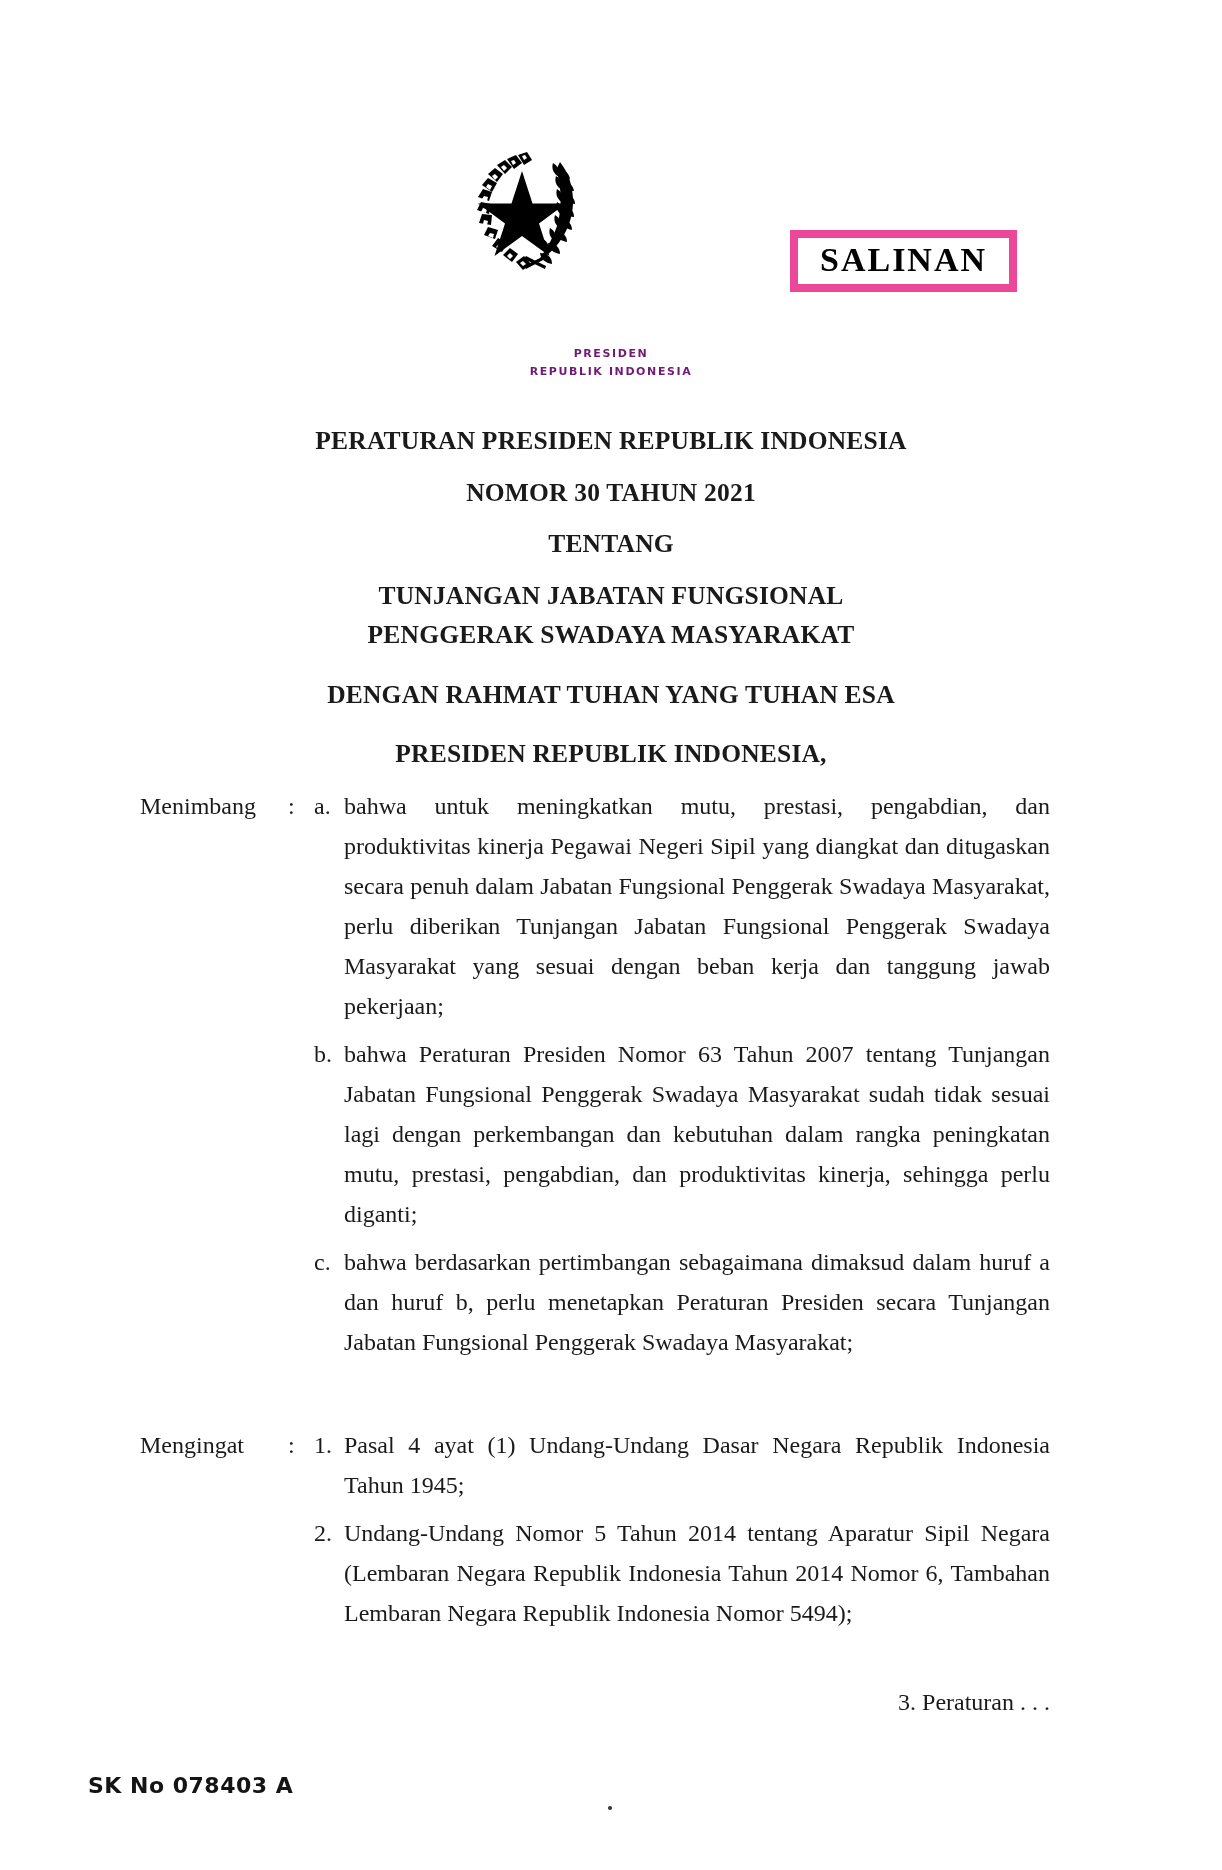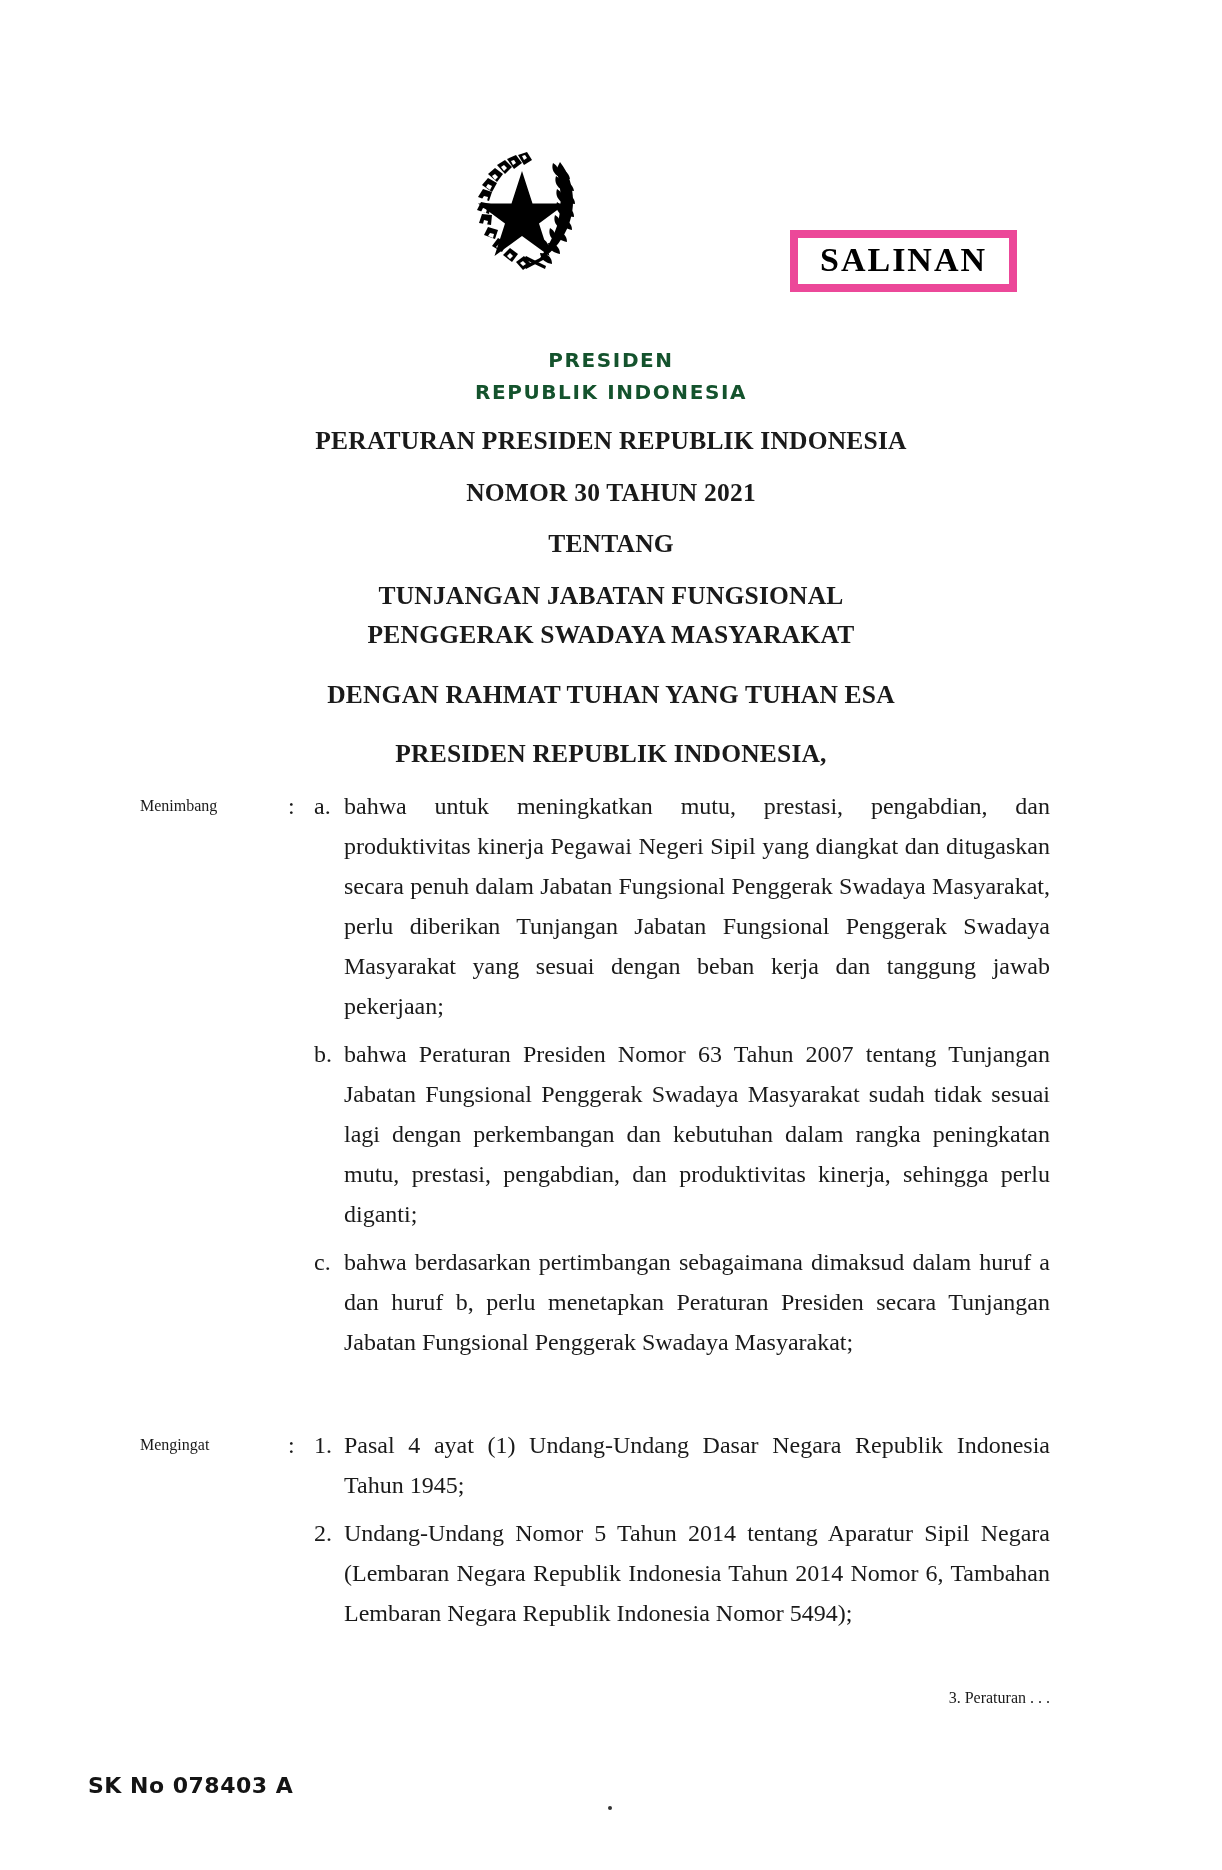--- a/index.html
+++ b/index.html
@@ -57,24 +57,24 @@
 
   
   .pres-caption {
     position: absolute;
     left: 0;
     top: 345px;
     width: 1222px;
     text-align: center;
     font-family: "DejaVu Sans", sans-serif;
     font-weight: bold;
-    font-size: 20px;
+    font-size: 11px;
     letter-spacing: 1.6px;
     line-height: 1.55;
-    color: #14532d;
+    color: #701a75;
   }
   .pres-caption div + div { margin-top: 1px; }
 
   
   .title-block {
     position: absolute;
     left: 0;
     top: 428px;
     width: 1222px;
     text-align: center;
@@ -96,21 +96,21 @@
     width: 910px;
     left: 140px;
   }
   .clause-row {
     display: flex;
     align-items: flex-start;
   }
   .clause-label {
     width: 148px;
     flex: 0 0 148px;
-    font-size: 16px;
+    font-size: 24px;
     line-height: 40px;
     color: #1a1a1a;
     white-space: nowrap;
   }
   .clause-colon {
     width: 26px;
     flex: 0 0 26px;
     font-size: 24px;
     line-height: 40px;
     color: #1a1a1a;
@@ -141,21 +141,21 @@
     hyphens: none;
   }
 
   
   .continuation {
     position: absolute;
     left: 140px;
     width: 910px;
     top: 1690px;
     text-align: right;
-    font-size: 16px;
+    font-size: 24px;
     line-height: 1;
     color: #1a1a1a;
   }
 
   
   .footer-sk {
     position: absolute;
     left: 88px;
     top: 1775px;
     font-family: "DejaVu Sans", sans-serif;

